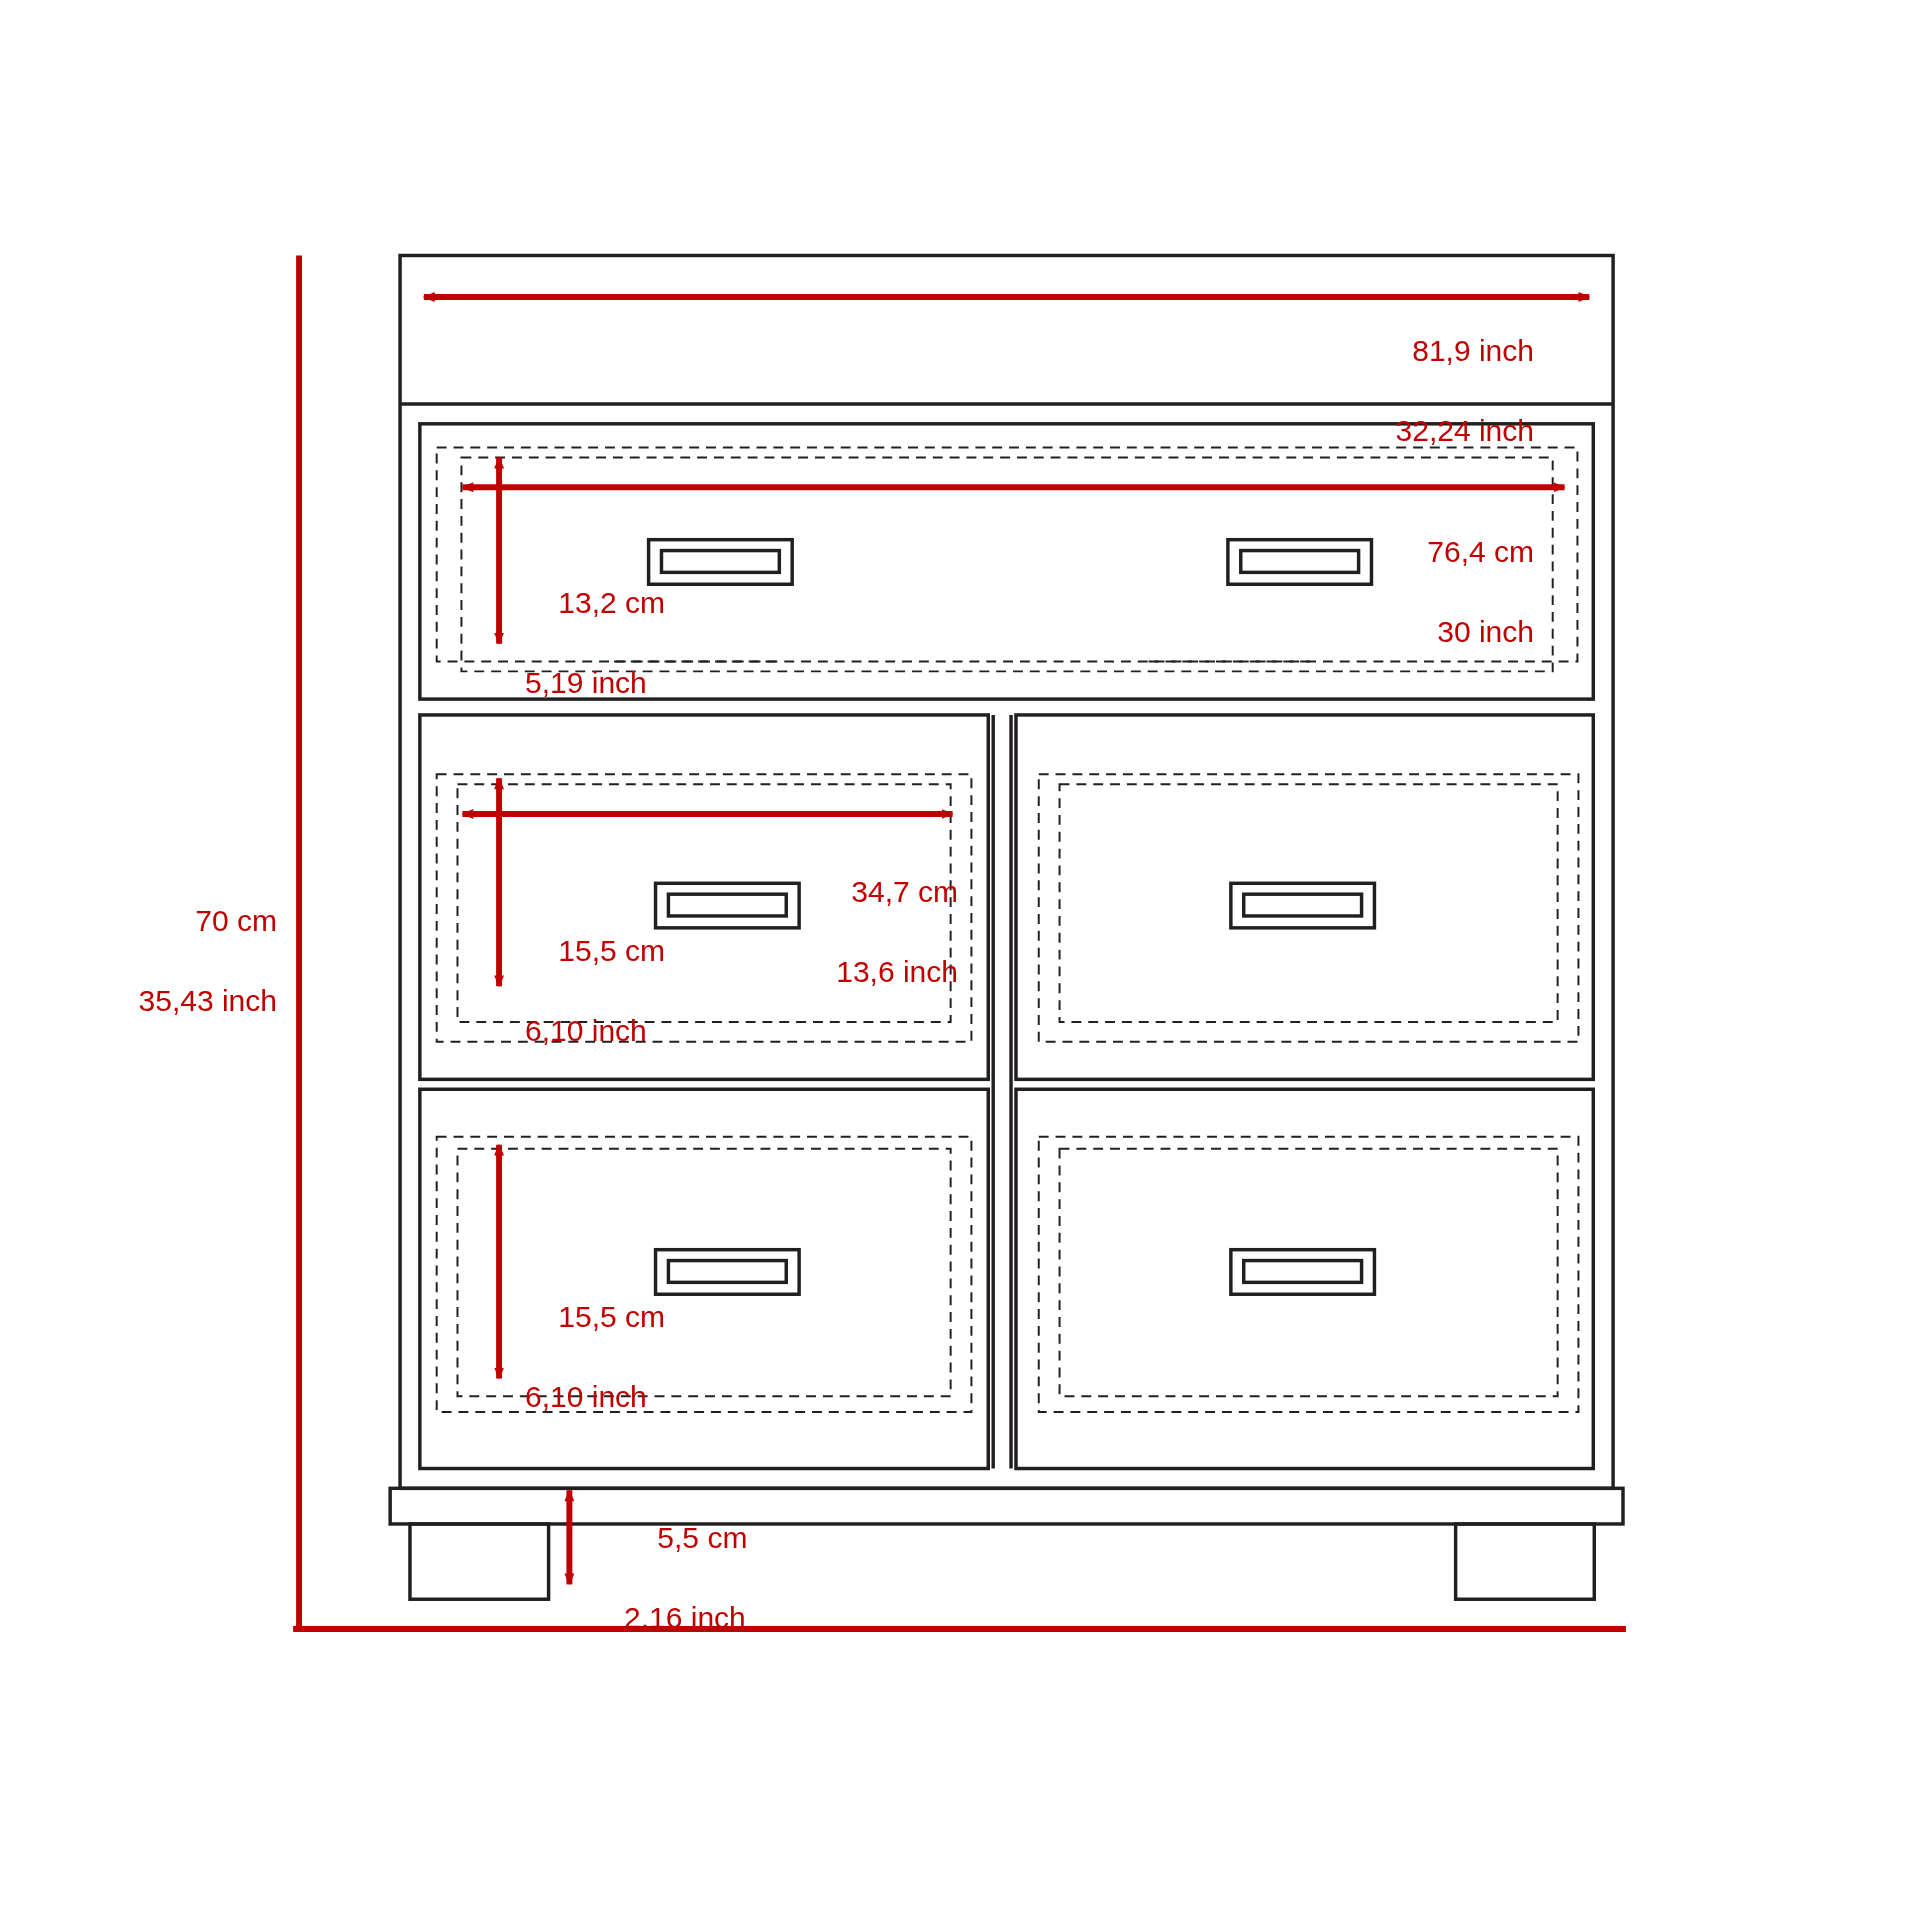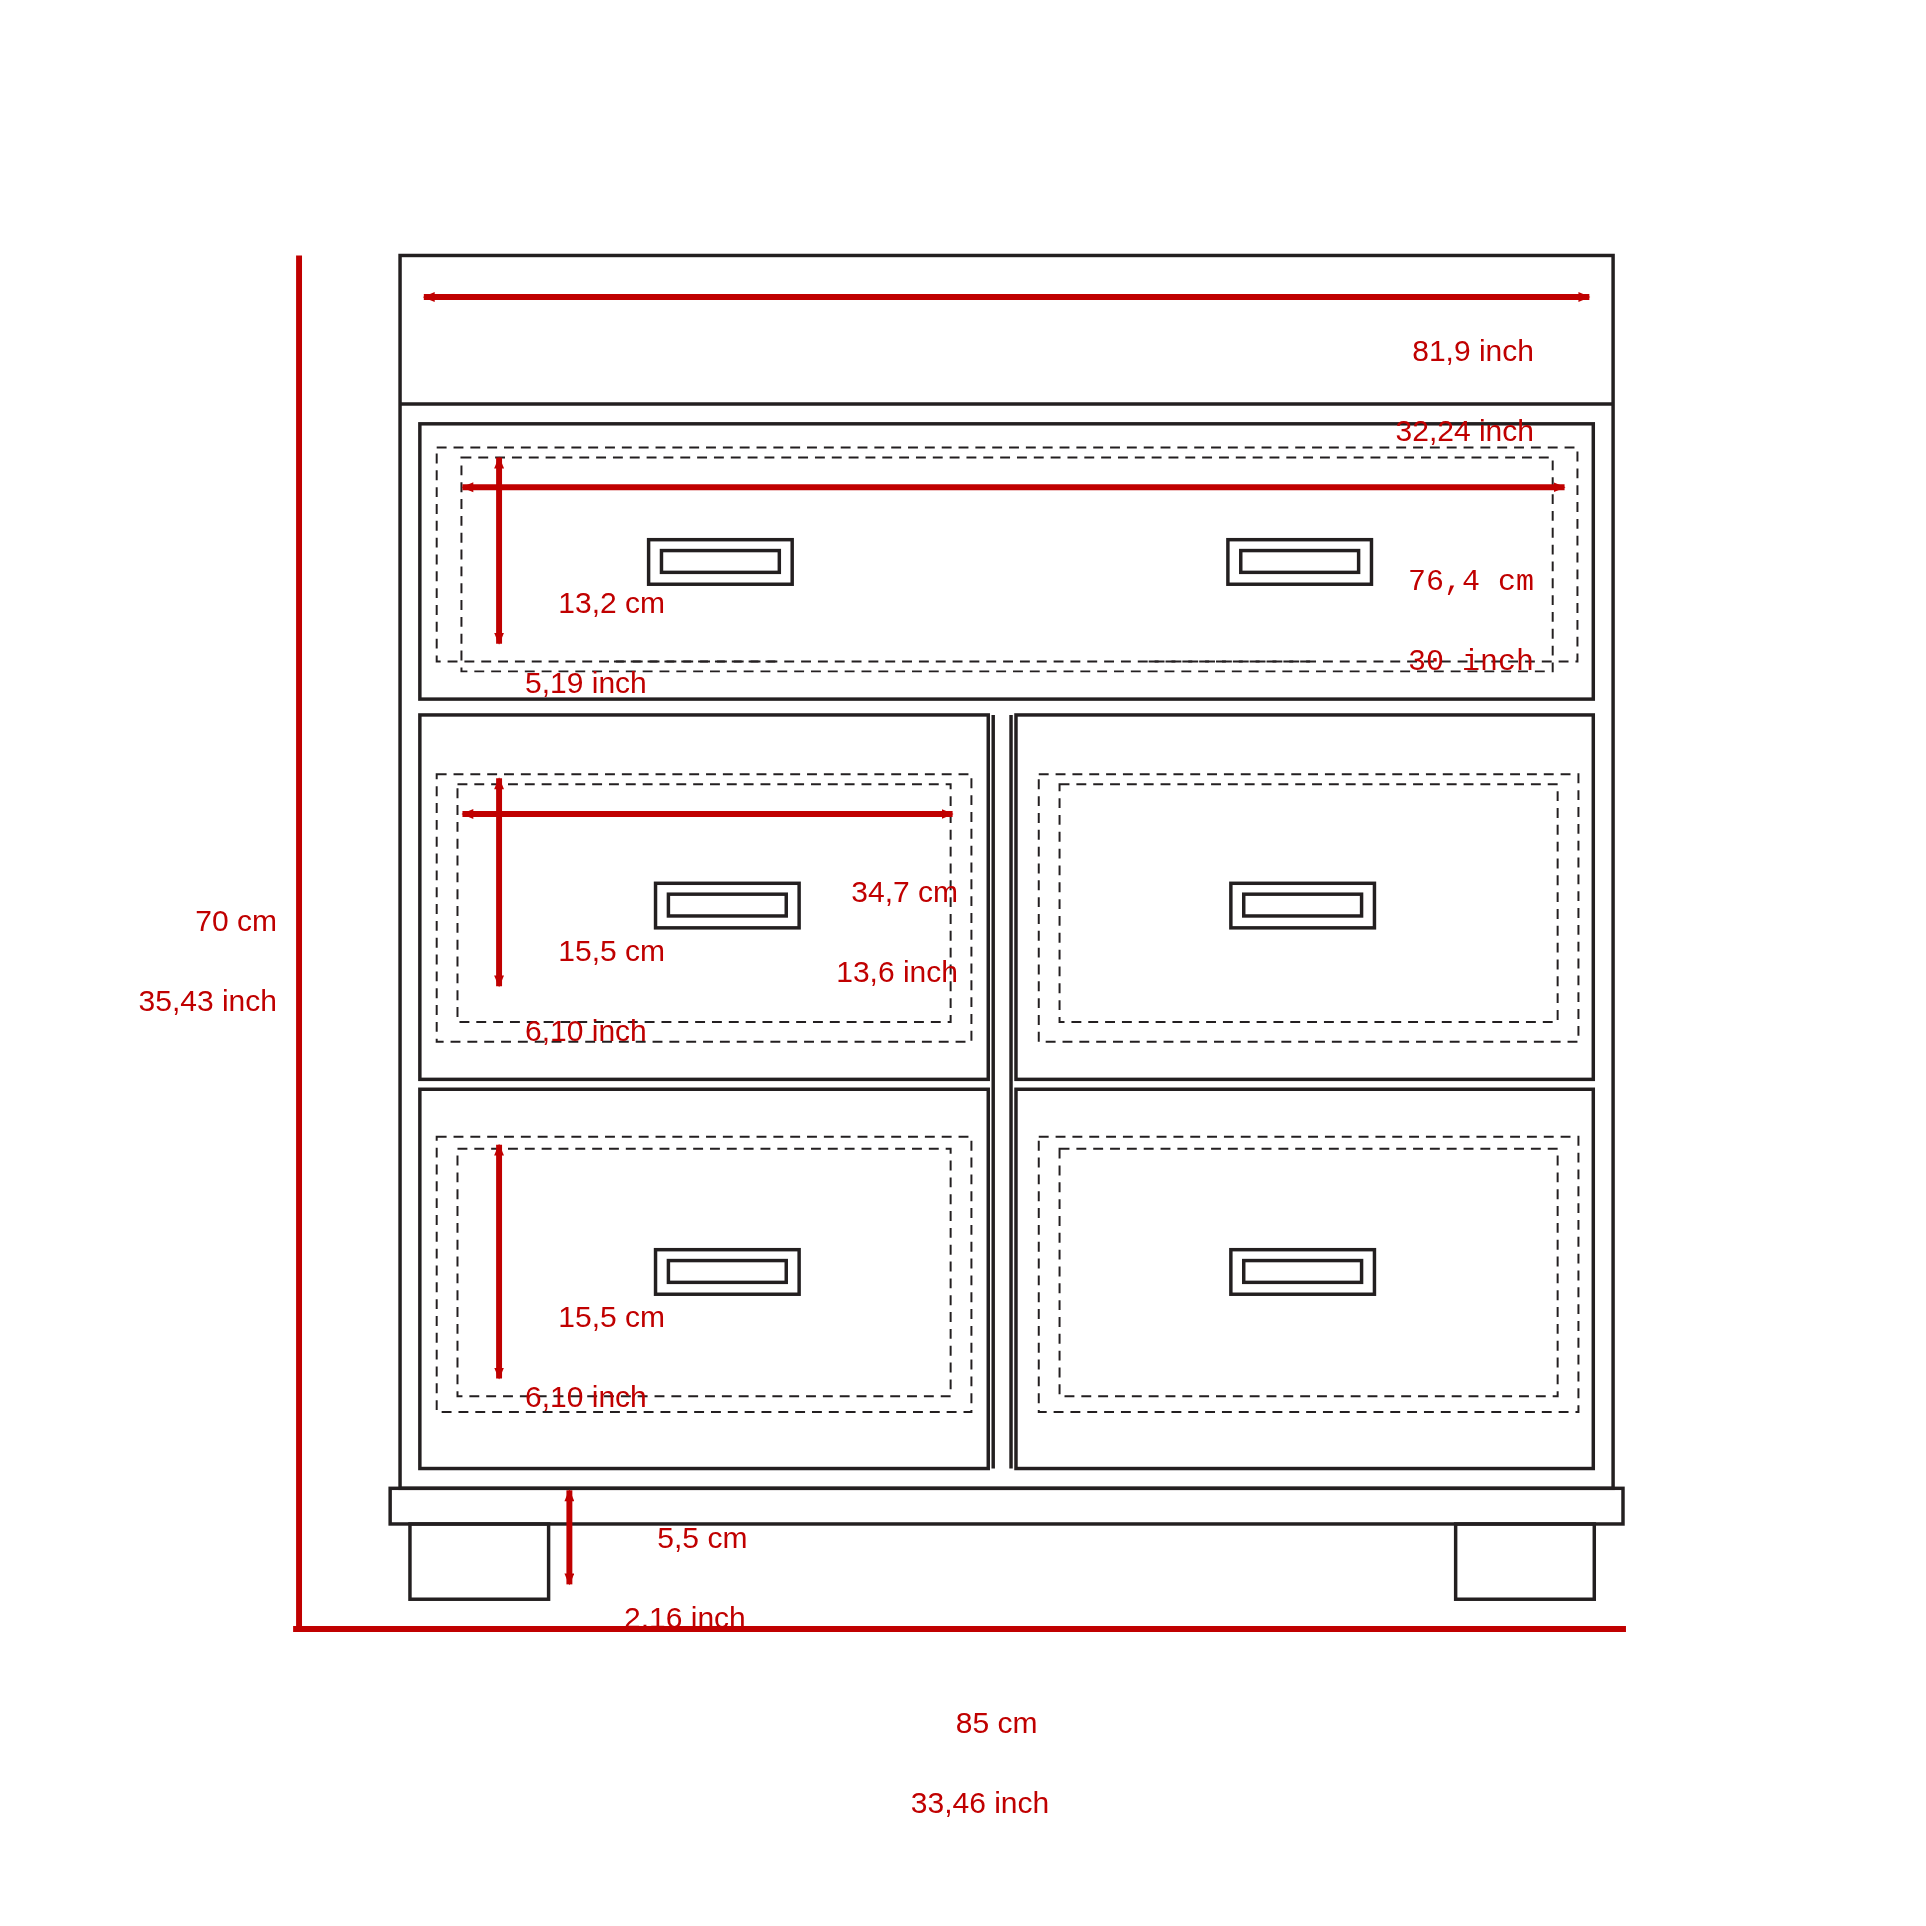--- a/index.html
+++ b/index.html
@@ -162,21 +162,21 @@
 
       <line x1="575" y1="1505" x2="575" y2="1600" marker-start="url(#arrStart)" marker-end="url(#arrEnd)"></line>
     </g>
   </svg>
 
   <div class="dim-text right" style="left:1168px; top:291px; width:366px;">
     <span>81,9 inch</span>
     <span class="l2">32,24 inch</span>
   </div>
 
-  <div class="dim-text right" style="left:1168px; top:522px; width:366px;font-family:Liberation Mono, monospace;">
+  <div class="dim-text right" style="left:1168px; top:492px; width:366px;">
     <span>76,4 cm</span>
     <span class="l2">30 inch</span>
   </div>
 
   <div class="dim-text" style="left:525px; top:543px; width:257px;">
     <span>13,2 cm</span>
     <span class="l2">5,19 inch</span>
   </div>
 
   <div class="dim-text right" style="left:706px; top:832px; width:252px;">
@@ -197,19 +197,15 @@
   <div class="dim-text" style="left:624px; top:1478px; width:277px;">
     <span>5,5 cm</span>
     <span class="l2">2,16 inch</span>
   </div>
 
   <div class="dim-text right" style="left:-20px; top:861px; width:297px;">
     <span>70 cm</span>
     <span class="l2">35,43 inch</span>
   </div>
 
-  <div class="dim-text center" style="left:861px; top:1663px; width:238px;">
-    <span>85 cm</span>
-    <span class="l2">33,46 inch</span>
-  </div>
 
 </div>
 
 
 </body></html>

